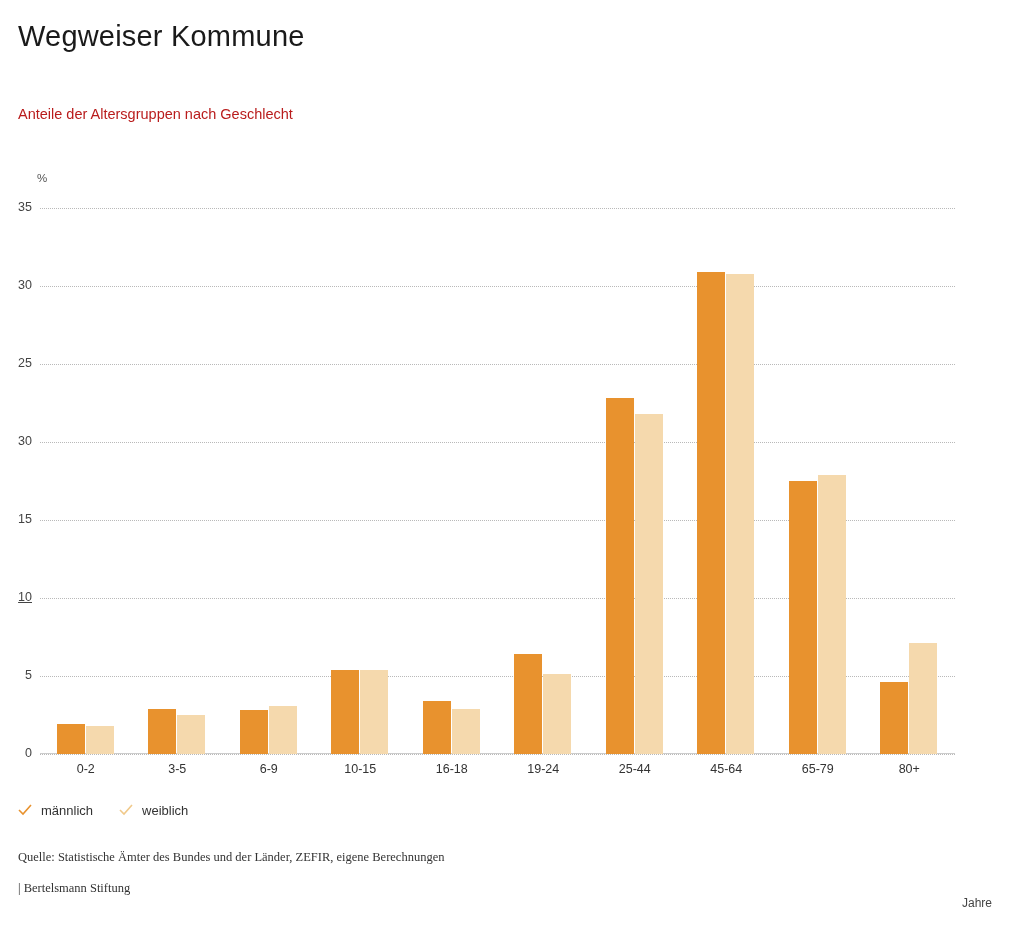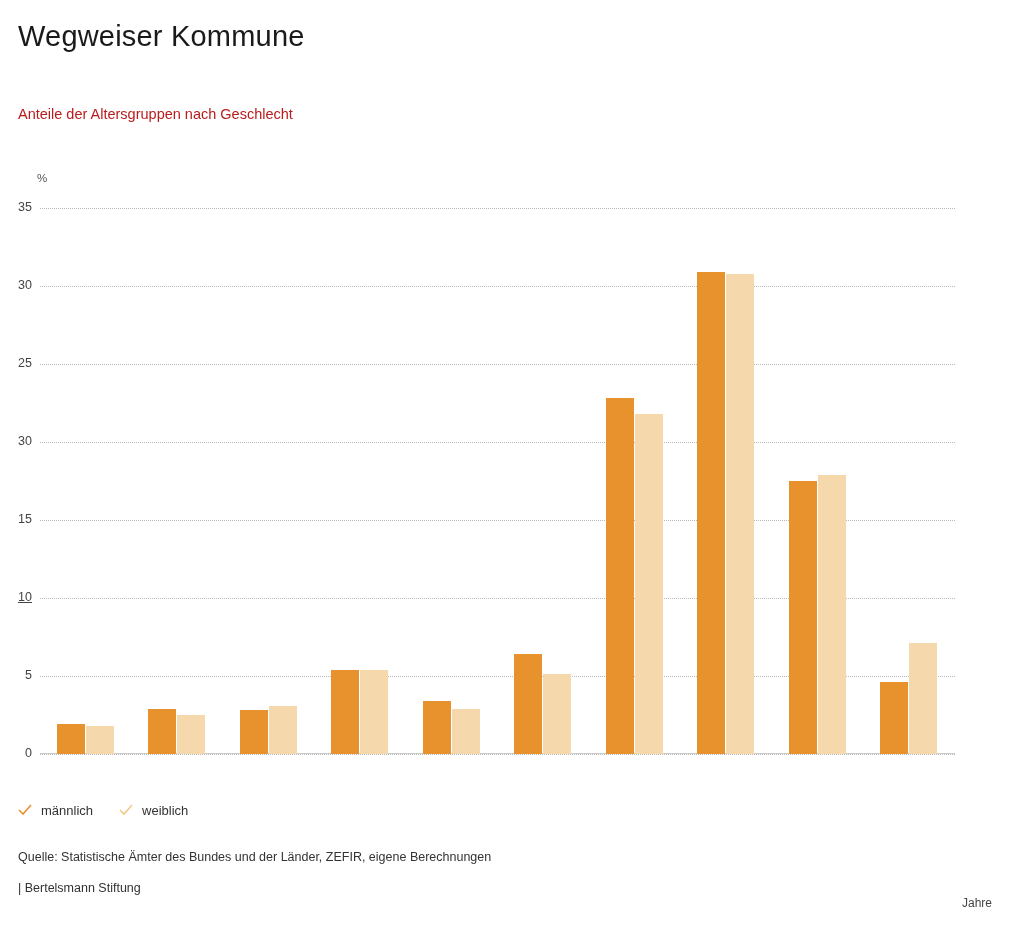--- a/index.html
+++ b/index.html
@@ -175,21 +175,21 @@
 
   
   .footer {
     position: absolute;
     left: 18px;
     top: 842px;
     font-size: 12.5px;
     color: #333333;
     line-height: 31px;
   }
-  .footer div { white-space: nowrap; }
+  .footer div { white-space: nowrap; font-family: Liberation Serif, serif; }
 </style>
 </head>
 <body>
 
 <div class="page">
 
   <div class="title">Wegweiser Kommune</div>
   <div class="subsubtitle">Anteile der Altersgruppen nach Geschlecht</div>
 
   <div class="chart">
@@ -272,20 +272,32 @@
           </div>
           <div class="group">
             <div class="bars">
               <div class="bar m" title="männlich 80+: 4.6%" style="height: 71.76px; background: rgb(232, 146, 46);"></div>
               <div class="bar w" title="weiblich 80+: 7.1%" style="height: 110.76px; background: rgb(245, 217, 173);"></div>
             </div>
           </div>
         </div>
     </div>
 
+    <div class="xticks" id="xticks">
+        <div class="xtick">0-2</div>
+        <div class="xtick">3-5</div>
+        <div class="xtick">6-9</div>
+        <div class="xtick">10-15</div>
+        <div class="xtick">16-18</div>
+        <div class="xtick">19-24</div>
+        <div class="xtick">25-44</div>
+        <div class="xtick">45-64</div>
+        <div class="xtick">65-79</div>
+        <div class="xtick">80+</div>
+      </div>
     <div class="xaxis-label">Jahre</div>
   </div>
 
   <div class="legend">
     <div class="legend-item">
       <span class="tickmark">
         <svg width="14" height="14" viewBox="0 0 14 14">
             <path d="M1 7 L5 11 L13 2" stroke="#e8922e" stroke-width="1.6" fill="none"></path>
           </svg>
       </span>

